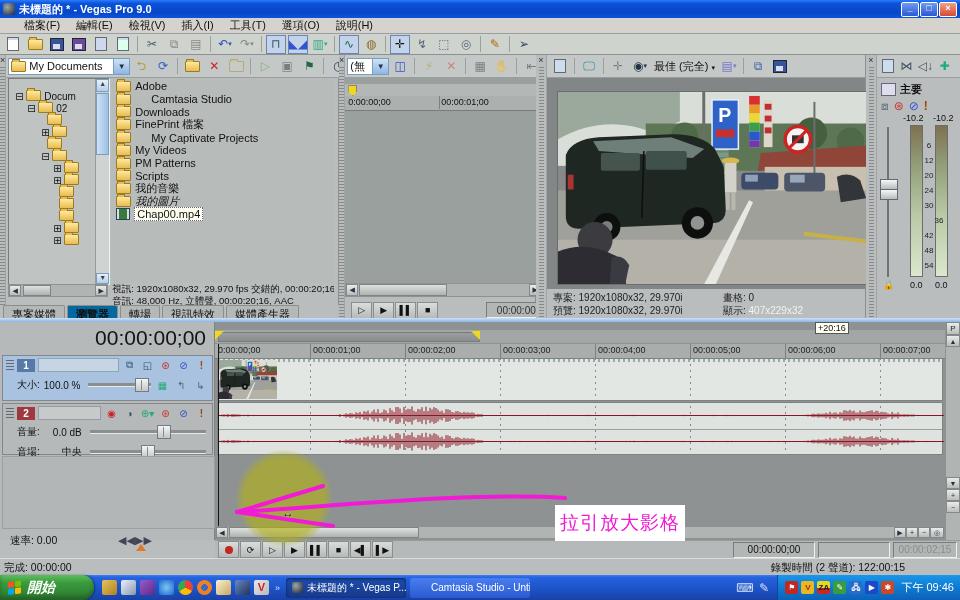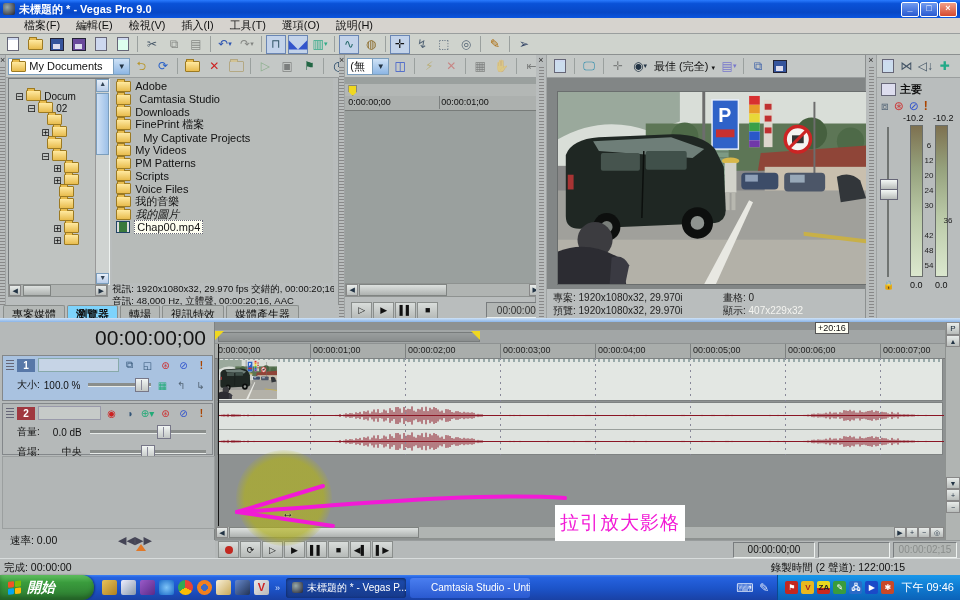--- a/index.html
+++ b/index.html
@@ -27,21 +27,21 @@
   
   .pane{background:#b9bdbd;border-right:1px solid #8c9090;box-sizing:border-box;}
   .grip{width:11px;background:#b9bdbd;border-right:1px solid #a0a4a4;display:flex;flex-direction:column;align-items:center;padding-top:1px;box-sizing:border-box;}
   .grip .x{font-size:9px;line-height:9px;color:#333;}
   .grip .dots{flex:1;width:5px;margin-top:2px;background:repeating-linear-gradient(180deg,#888 0 1px,transparent 1px 3px);}
   .ptool{height:22px;display:flex;align-items:center;padding:0 2px;border-bottom:1px solid #9a9e9e;background:#c4c8c6;}
   .combo{height:17px;background:#fff;border:1px solid #7b9ebd;display:flex;align-items:center;font-size:11px;padding-left:2px;box-sizing:border-box;position:relative;}
   .combo .arr{position:absolute;right:0;top:0;bottom:0;width:15px;background:linear-gradient(180deg,#cfe2f6,#8db6e4);border-left:1px solid #7b9ebd;color:#234;display:flex;align-items:center;justify-content:center;font-size:8px;}
   .sunk{border:1px solid;border-color:#787c7e #eef2f0 #eef2f0 #787c7e;background:#c9cdcb;}
   .tab{height:16px;padding:0 8px;display:inline-flex;align-items:center;background:#b4b8b6;border:1px solid #8a8e8c;border-bottom:none;border-radius:2px 2px 0 0;font-size:11px;}
-  .tab.act{background:#7dd3fc;font-weight:bold;}
+  .tab.act{background:#0369a1;font-weight:bold;}
   
   .sbh{background:#b0b4b2;border:1px solid #8e9290;display:flex;align-items:center;box-sizing:border-box;}
   .sbtn{width:12px;height:100%;background:linear-gradient(180deg,#e8ecea,#b8bcba);border:1px solid #888;box-sizing:border-box;font-size:7px;display:flex;align-items:center;justify-content:center;color:#234;}
   .sthumb{height:100%;background:linear-gradient(180deg,#dde1df,#aeb2b0);border:1px solid #808482;box-sizing:border-box;position:relative;}
   
   .meter{width:13px;background:linear-gradient(180deg,#7e7150 0%,#95a17c 28%,#bac9a7 60%,#dbe7ce 100%);border:1px solid #6a6e6c;box-sizing:border-box;}
   
   #tl-head{left:0;top:322px;width:215px;height:218px;background:#b5b9b9;border-right:1px solid #7e8282;box-sizing:border-box;}
   .trackhdr{position:absolute;left:2px;width:211px;box-sizing:border-box;border:1px solid #83878a;}
   .chip{width:18px;height:13px;color:#fff;font-size:10px;font-weight:bold;text-align:center;line-height:13px;}
@@ -260,51 +260,47 @@
             <span class="sthumb" style="width:28px;margin-left:2px;"></span>
             <span style="flex:1"></span>
             <span class="sbtn">▶</span>
         </div>
 
         <div class="abs" style="left:106px;top:23px;width:221px;height:205px;background:#b7bbb9;overflow:hidden;padding:2px 0 0 4px;box-sizing:border-box;">
           <div style="display:flex;align-items:center;gap:4px;height:12.8px;">
               <span class="fold"></span>
               <span>Adobe</span>
             </div>
-          <div style="display:flex;align-items:center;gap:8px;height:12.8px;">
+          <div style="display:flex;align-items:center;gap:20px;height:12.8px;">
               <span class="fold"></span>
               <span>Camtasia Studio</span>
             </div>
           <div style="display:flex;align-items:center;gap:4px;height:12.8px;">
               <span class="fold"></span>
               <span>Downloads</span>
             </div>
           <div style="display:flex;align-items:center;gap:4px;height:12.8px;">
               <span class="fold"></span>
               <span>FinePrint 檔案</span>
             </div>
-          <div style="display:flex;align-items:center;gap:12px;height:12.8px;">
+          <div style="display:flex;align-items:center;gap:20px;height:12.8px;">
               <span class="fold"></span>
               <span>My Captivate Projects</span>
             </div>
           <div style="display:flex;align-items:center;gap:4px;height:12.8px;">
               <span class="fold"></span>
               <span>My Videos</span>
             </div>
           <div style="display:flex;align-items:center;gap:4px;height:12.8px;">
               <span class="fold"></span>
               <span>PM Patterns</span>
             </div>
           <div style="display:flex;align-items:center;gap:4px;height:12.8px;">
               <span class="fold"></span>
               <span>Scripts</span>
-            </div>
-          <div style="display:flex;align-items:center;gap:4px;height:12.8px;">
-              <span class="fold"></span>
-              <span>Voice Files</span>
             </div>
           <div style="display:flex;align-items:center;gap:4px;height:12.8px;">
               <span class="fold" style="background:linear-gradient(180deg,#ffe9a0,#e8bc4e),#e8bc4e;"></span>
               <span>我的音樂</span>
             </div>
           <div style="display:flex;align-items:center;gap:4px;height:12.8px;font-style:italic;">
               <span class="fold"></span>
               <span>我的圖片</span>
             </div>
           <div style="display:flex;align-items:center;gap:4px;height:12.8px;">
@@ -460,21 +456,21 @@
           </div>
 
           <div class="meter abs" style="left:33px;top:12px;height:152px;"></div>
           <div class="meter abs" style="left:58px;top:12px;height:152px;"></div>
           <div class="abs" style="left:46px;top:12px;width:12px;height:152px;font-size:8px;text-align:center;color:#222;">
             <span class="abs" style="left:0;top:16px;width:12px;">6</span>
             <span class="abs" style="left:0;top:31px;width:12px;">12</span>
             <span class="abs" style="left:0;top:46px;width:12px;">20</span>
             <span class="abs" style="left:0;top:61px;width:12px;">24</span>
             <span class="abs" style="left:0;top:76px;width:12px;">30</span>
-            <span class="abs" style="left:17px;top:91px;width:16px;">36</span>
+            <span class="abs" style="left:8px;top:91px;width:16px;">36</span>
             <span class="abs" style="left:0;top:106px;width:12px;">42</span>
             <span class="abs" style="left:0;top:121px;width:12px;">48</span>
             <span class="abs" style="left:0;top:136px;width:12px;">54</span>
           </div>
           <span class="abs g" style="left:6px;top:166px;font-size:9px;color:#444;">🔒</span>
           <span class="abs" style="left:33px;top:167px;font-size:9px;">0.0</span>
           <span class="abs" style="left:58px;top:167px;font-size:9px;">0.0</span>
         </div>
       </div>
     </div>

